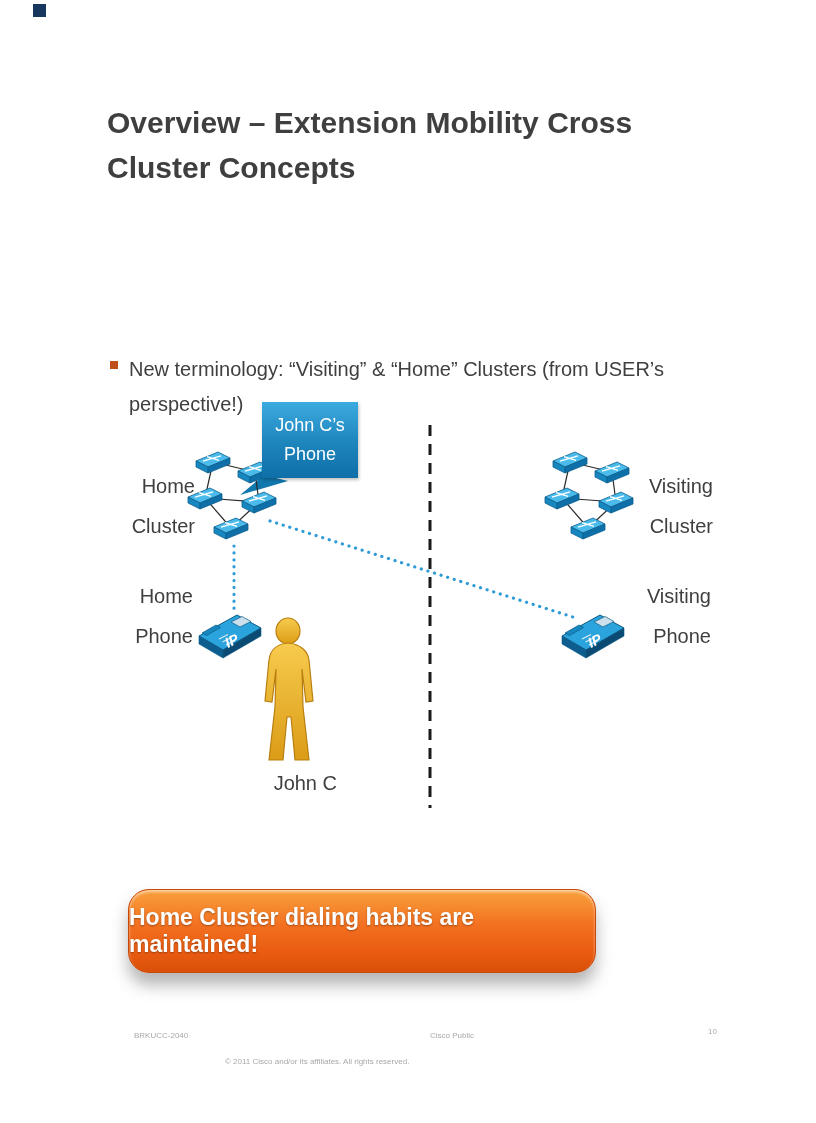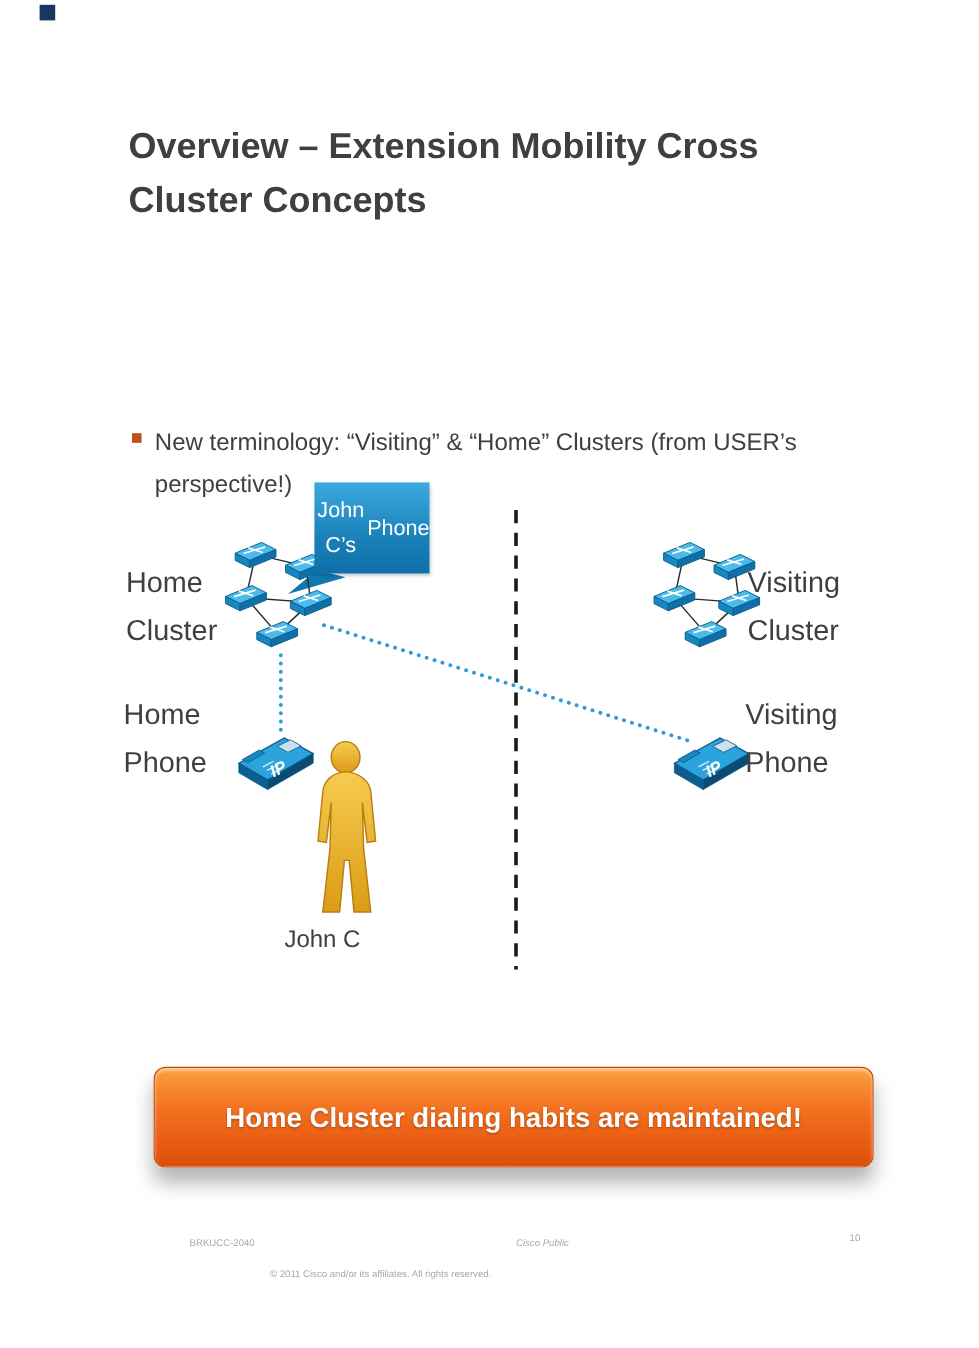--- a/index.html
+++ b/index.html
@@ -12,45 +12,45 @@
            color:#3F3F3F; line-height:1.5; }
 
   .bullet-row { position:absolute; left:110px; display:flex; align-items:flex-start;margin-top:42px; }
   .bullet-row.b1 { top:310px; }
   .bullet-row.b2 { top:826px; }
   .bullet-square { width:8px; height:8px; background:#C0501A; margin-top:9px; margin-right:11px; flex:none; }
   .bullet-text { font-size:20px; color:#3F3F3F; line-height:1.75; width:566px; }
 
   .diagram-svg { position:absolute; left:90px; top:395px; width:640px; height:420px; }
 
-  .dlabel { position:absolute; width:90px; text-align:left; font-size:24px; color:#3F3F3F; line-height:40px; }
+  .dlabel { position:absolute; width:90px; text-align:right; font-size:20px; color:#3F3F3F; line-height:40px; }
   .lbl-home-cluster    { left:105px; top:466px; }
   .lbl-visiting-cluster{ left:623px; top:466px; }
   .lbl-home-phone      { left:103px; top:576px; }
   .lbl-visiting-phone  { left:621px; top:576px; }
-  .lbl-person { position:absolute; left:237px; top:772px; width:100px; text-align:left;
+  .lbl-person { position:absolute; left:237px; top:772px; width:100px; text-align:right;
                 font-size:20px; color:#3F3F3F; }
 
   .callout { position:absolute; left:262px; top:402px; width:96px; height:76px;
              background:linear-gradient(180deg,#3BAADF 0%, #1D84BC 55%, #0F6FA8 100%);
              color:#ffffff; font-size:18px; line-height:29px; text-align:center;
-             display:flex; flex-direction:row; align-items:center; justify-content:center;
+             display:flex; flex-direction:column; align-items:center; justify-content:center;
              box-shadow:1px 2px 3px rgba(0,0,0,0.25); }
 
-  .banner { position:absolute; left:128px; top:889px; width:600px; height:84px; border-radius:10px;
+  .banner { position:absolute; left:128px; top:889px; width:468px; height:84px; border-radius:21px;
             background:linear-gradient(180deg,#F9A13C 0%, #F37121 42%, #E85A10 78%, #D94F08 100%);
             border:1px solid #C9480A;
             box-shadow:0 12px 16px rgba(90,90,90,0.45), inset 0 2px 3px rgba(255,255,255,0.55);
             display:flex; align-items:center; justify-content:center; }
   .banner-text { color:#ffffff; font-size:23px; font-weight:bold; text-shadow:0 1px 2px rgba(0,0,0,0.35); }
 
   .footer span { position:absolute; font-size:8px; color:#A8A8A8; }
-  .f-session   { left:126px; top:1031px;padding-left:32px; }
+  .f-session   { left:102px; top:1031px;padding-left:32px; }
   .f-copyright { left:225px; top:1057px; }
-  .f-class     { left:430px; top:1031px;font-style:italic; }
+  .f-class     { left:430px; top:1031px; }
   .f-page      { left:708px; top:1027px; font-size:11px; color:#8C8C8C; }
 </style>
 </head>
 <body>
 
 <div class="slide">
 
   <div class="corner-square"></div>
 
   <h1 class="title">Overview – Extension Mobility Cross Cluster Concepts</h1>

